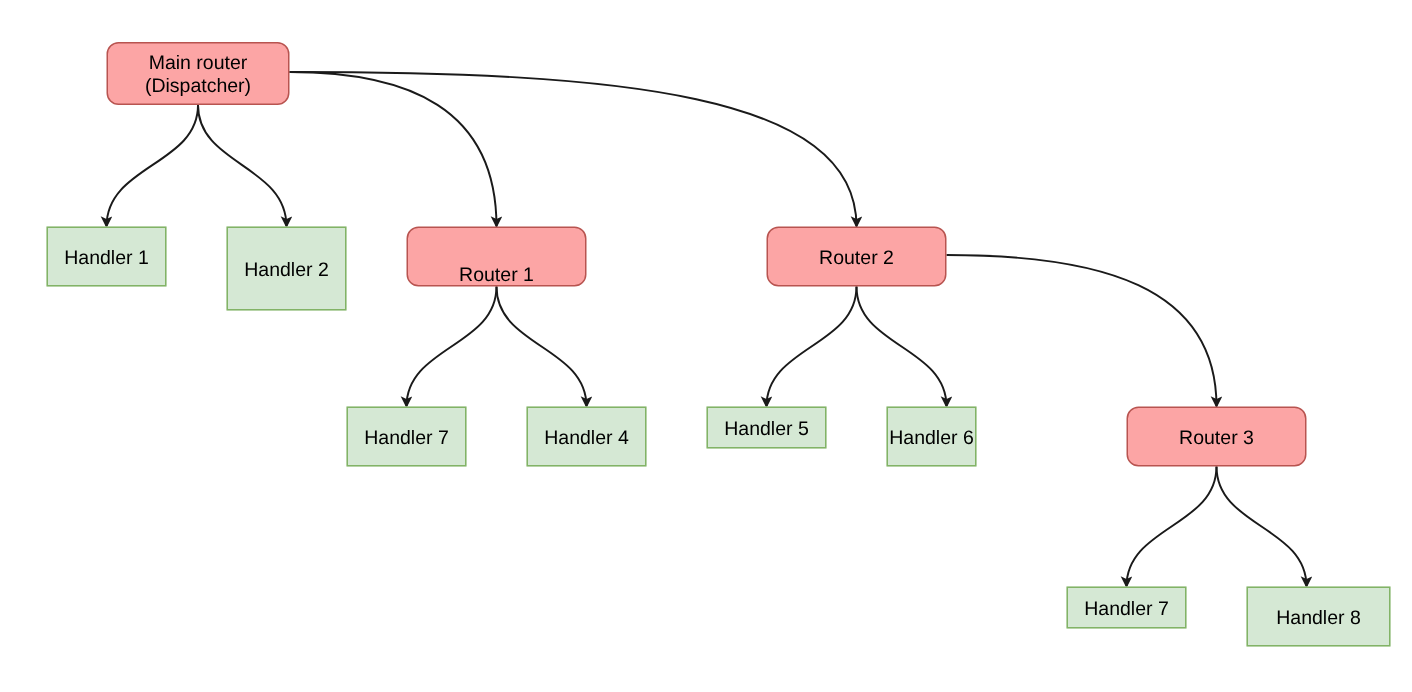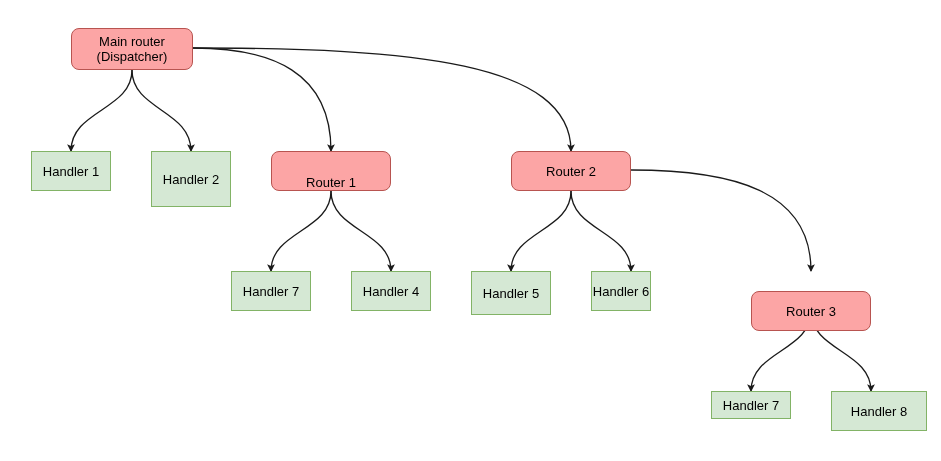--- a/index.html
+++ b/index.html
@@ -93,27 +93,27 @@
       </div>
       <div class="node node-router" style="left: 511px; top: 151px; width: 120px; height: 40px;">
         <span class="node-label">Router 2</span>
       </div>
       <div class="node node-handler" style="left: 231px; top: 271px; width: 80px; height: 40px;">
         <span class="node-label">Handler 7</span>
       </div>
       <div class="node node-handler" style="left: 351px; top: 271px; width: 80px; height: 40px;">
         <span class="node-label">Handler 4</span>
       </div>
-      <div class="node node-handler" style="left: 471px; top: 271px; width: 80px; height: 44px;">
+      <div class="node node-handler" style="left: 471px; top: 271px; width: 80px; height: 28px;">
         <span class="node-label">Handler 5</span>
       </div>
       <div class="node node-handler" style="left: 591px; top: 271px; width: 60px; height: 40px;">
         <span class="node-label">Handler 6</span>
       </div>
-      <div class="node node-router" style="left: 751px; top: 271px; width: 120px; height: 40px; margin-top: 20px;">
+      <div class="node node-router" style="left: 751px; top: 271px; width: 120px; height: 40px;">
         <span class="node-label">Router 3</span>
       </div>
       <div class="node node-handler" style="left: 711px; top: 391px; width: 80px; height: 28px;">
         <span class="node-label">Handler 7</span>
       </div>
       <div class="node node-handler" style="left: 831px; top: 391px; width: 96px; height: 40px;">
         <span class="node-label">Handler 8</span>
       </div>
     </div>
 

